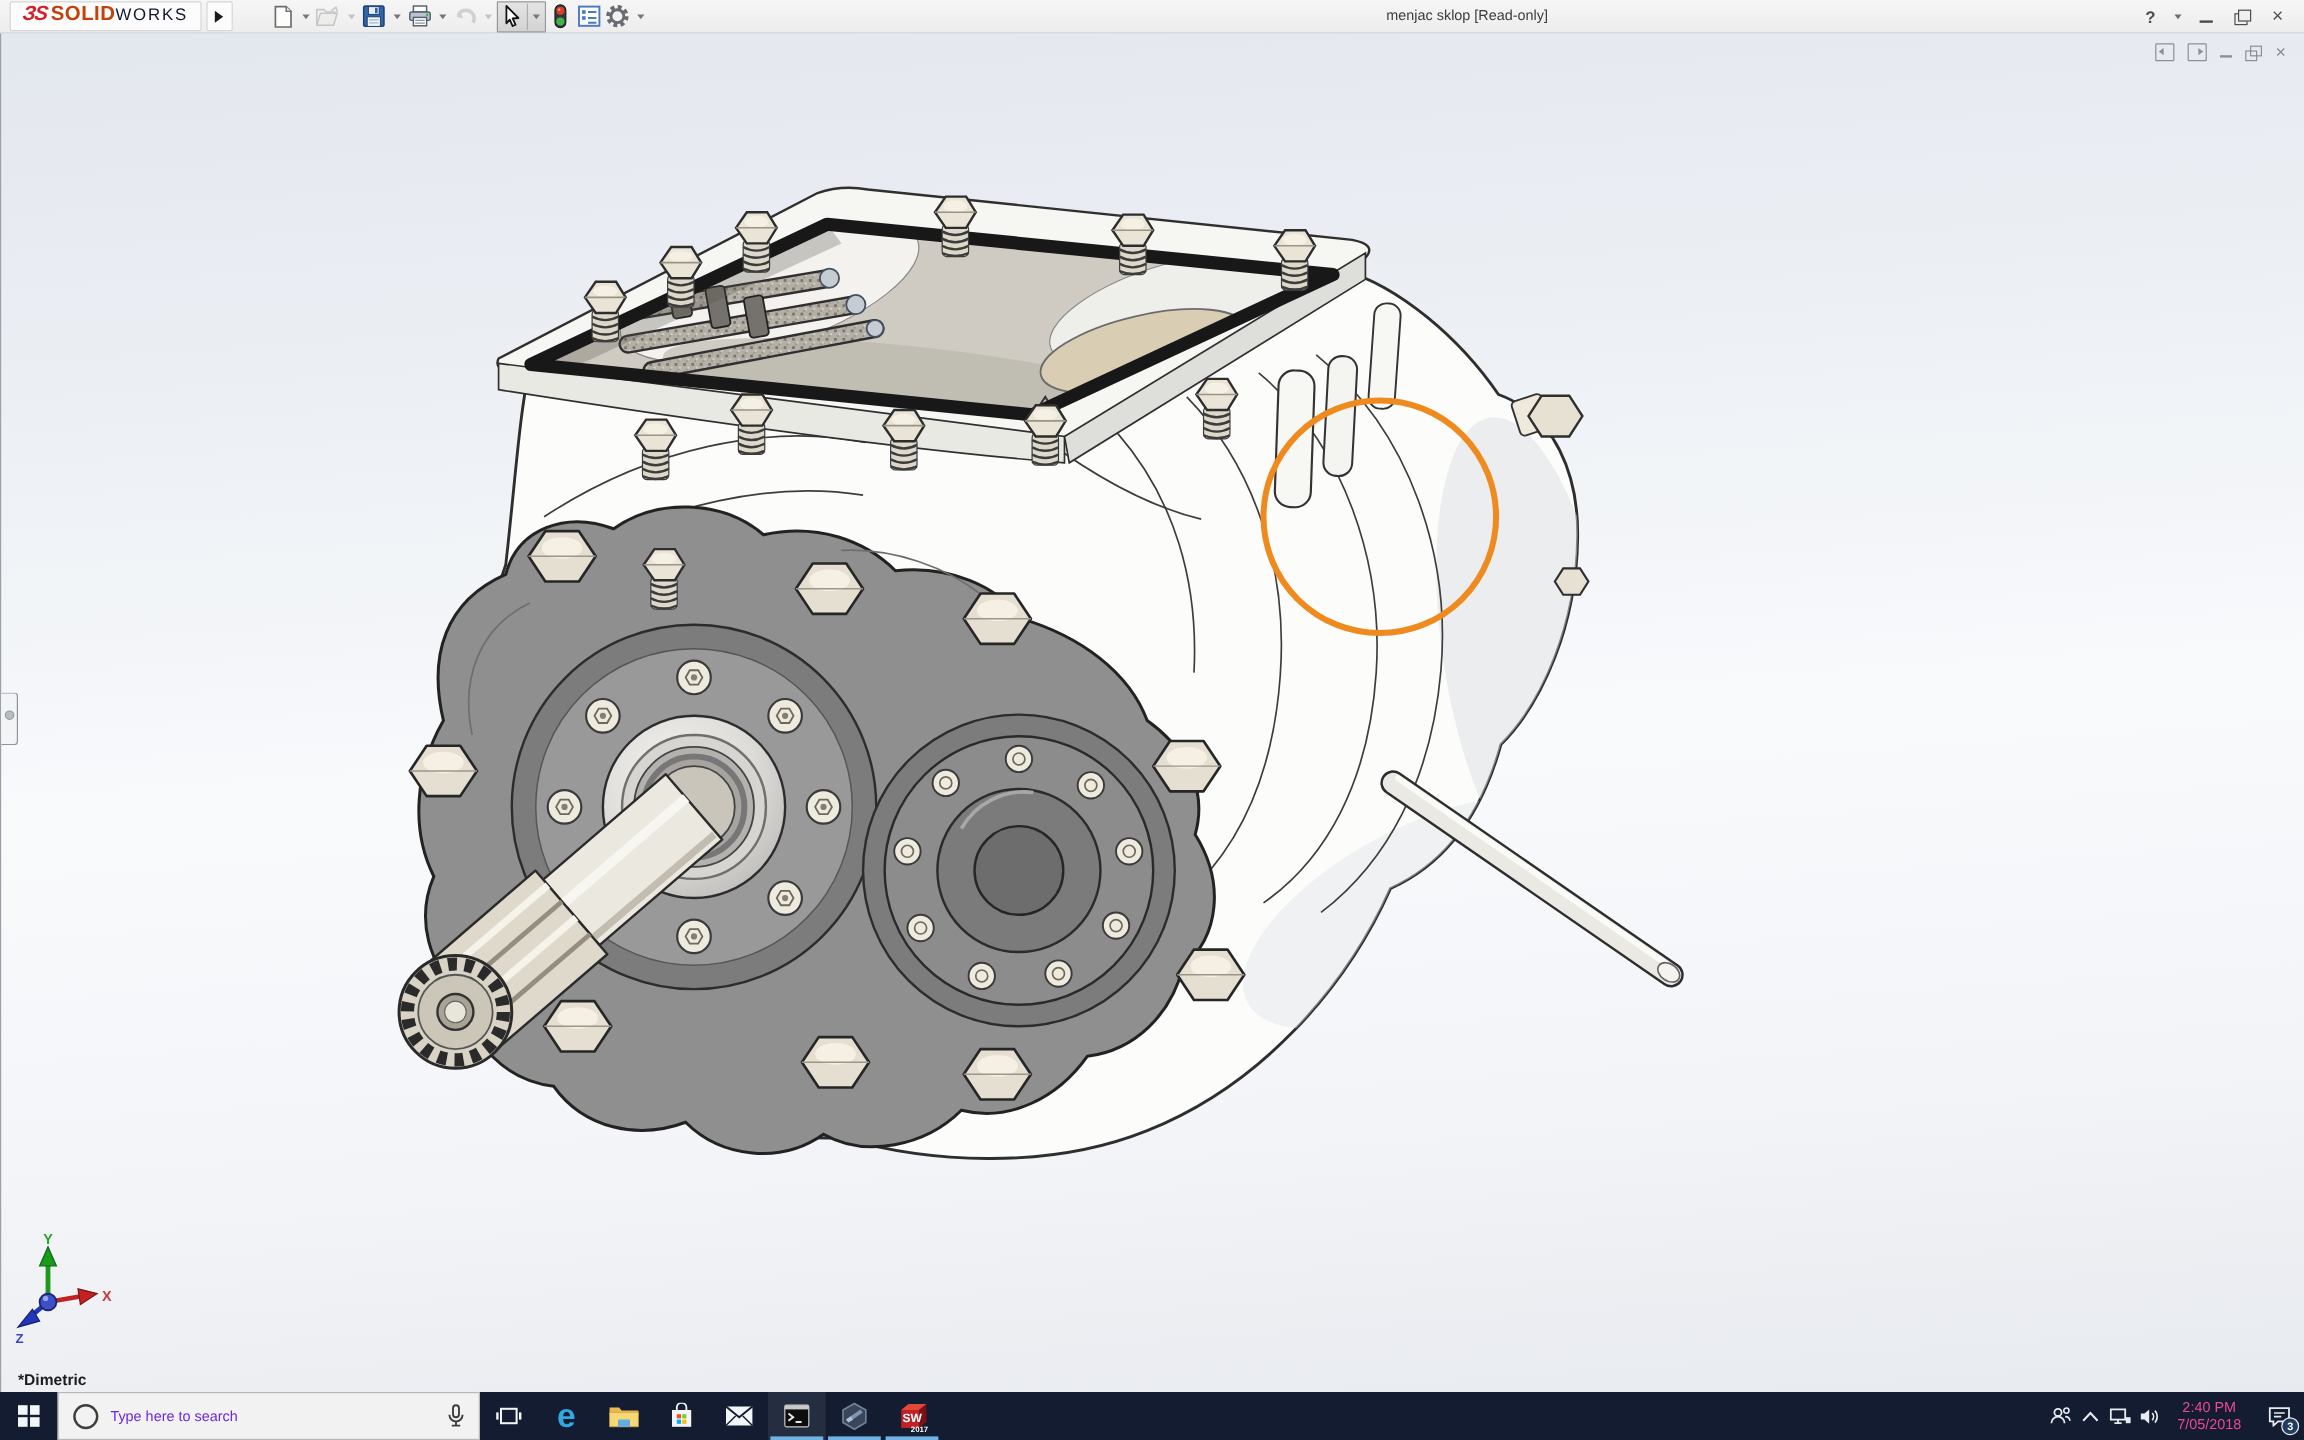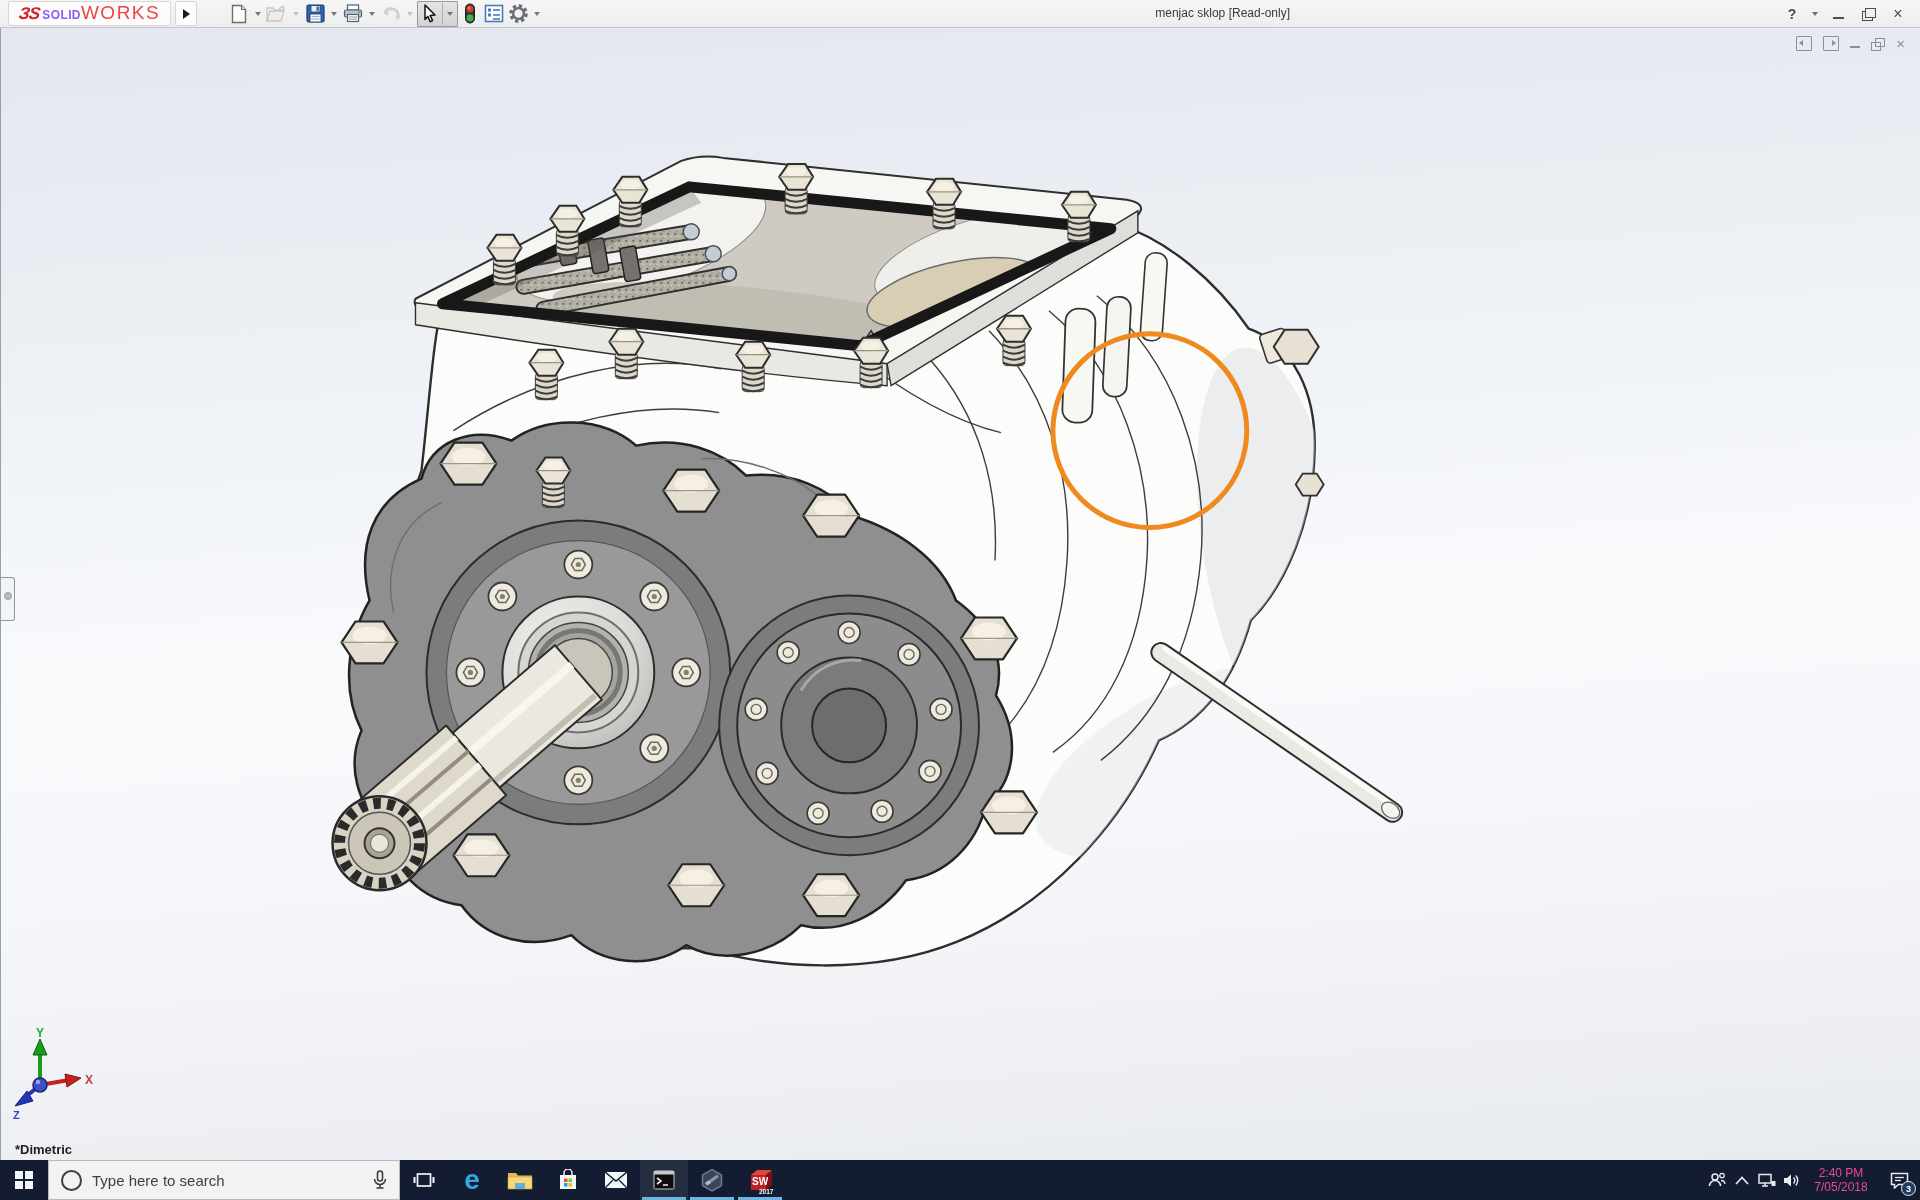--- a/index.html
+++ b/index.html
@@ -12,22 +12,22 @@
   .titlebar{
     position:absolute;top:0;left:0;width:1920px;height:27px;
     background:linear-gradient(180deg,#f6f6f6,#ededed);
     border-bottom:1px solid #c3c7cd;display:flex;align-items:center;
   }
   .logo-box{
     height:23px;margin-left:8px;padding:0 10px;display:flex;align-items:baseline;
     background:#fcfcfc;border:1px solid #d6d6d6;border-radius:2px;cursor:default;
   }
   .logo-glyph{font-style:italic;font-weight:900;font-size:17px;color:#d22128;letter-spacing:-1px;transform:skewX(-8deg);}
-  .logo-bold{font-weight:800;font-size:12px;color:#8b5cf6;margin-left:3px;letter-spacing:.4px;}
-  .logo-light{font-weight:400;font-size:19px;color:#ef4444;letter-spacing:1.5px;}
+  .logo-bold{font-weight:800;font-size:17px;color:#c2410c;margin-left:3px;letter-spacing:.4px;}
+  .logo-light{font-weight:400;font-size:14px;color:#0f172a;letter-spacing:1.5px;}
   .menu-arrow{
     width:20px;height:23px;margin-left:4px;border:1px solid #d6d6d6;border-radius:2px;
     background:#fcfcfc;display:flex;align-items:center;justify-content:center;
   }
   .menu-arrow i{width:0;height:0;border-left:7px solid #1c1c1c;border-top:5px solid transparent;border-bottom:5px solid transparent;}
   .qtoolbar{display:flex;align-items:center;margin-left:30px;height:27px;}
   .tbtn{width:24px;height:24px;display:flex;align-items:center;justify-content:center;}
   .tcaret{width:14px;height:24px;display:flex;align-items:center;justify-content:center;}
   .tcaret i{width:0;height:0;border-top:4px solid #787878;border-left:3.5px solid transparent;border-right:3.5px solid transparent;}
   .disabled{opacity:.38;filter:grayscale(.8);}
@@ -80,21 +80,21 @@
     display:flex;align-items:stretch;
   }
   .start{width:48px;display:flex;align-items:center;justify-content:center;}
   .winflag{display:grid;grid-template-columns:8px 8px;grid-template-rows:8px 8px;gap:1.5px;}
   .winflag b{background:#f2f5f9;}
   .searchbox{
     width:352px;background:#f2f2f2;display:flex;align-items:center;padding:0 12px;gap:10px;
     border:1px solid #b9b9b9;box-sizing:border-box;
   }
   .cortana-ring{width:17px;height:17px;border:2.5px solid #3f3f3f;border-radius:50%;flex:none;}
-  .search-text{font-size:15px;color:#404040;flex:1;}
+  .search-text{font-size:12px;color:#6d28d9;flex:1;}
   .tb-cell{width:48px;display:flex;align-items:center;justify-content:center;position:relative;}
   .tb-cell.active{background:rgba(255,255,255,.08);}
   .run-ind{position:absolute;bottom:0;left:2px;width:44px;height:3px;background:#6fb2e3;}
   .edge-e{font-size:28px;font-weight:700;color:#30a8e0;line-height:1;}
   .tray{position:absolute;right:0;top:0;height:40px;display:flex;align-items:center;}
   .tray-ic{width:25px;display:flex;align-items:center;justify-content:center;height:40px;}
   .clock{width:74px;text-align:center;color:#ec4899;font-size:12px;line-height:14px;}
   .action-ctr{width:42px;position:relative;display:flex;align-items:center;justify-content:center;height:40px;}
   .ac-badge{
     position:absolute;right:4px;bottom:4px;width:15px;height:15px;border-radius:50%;

